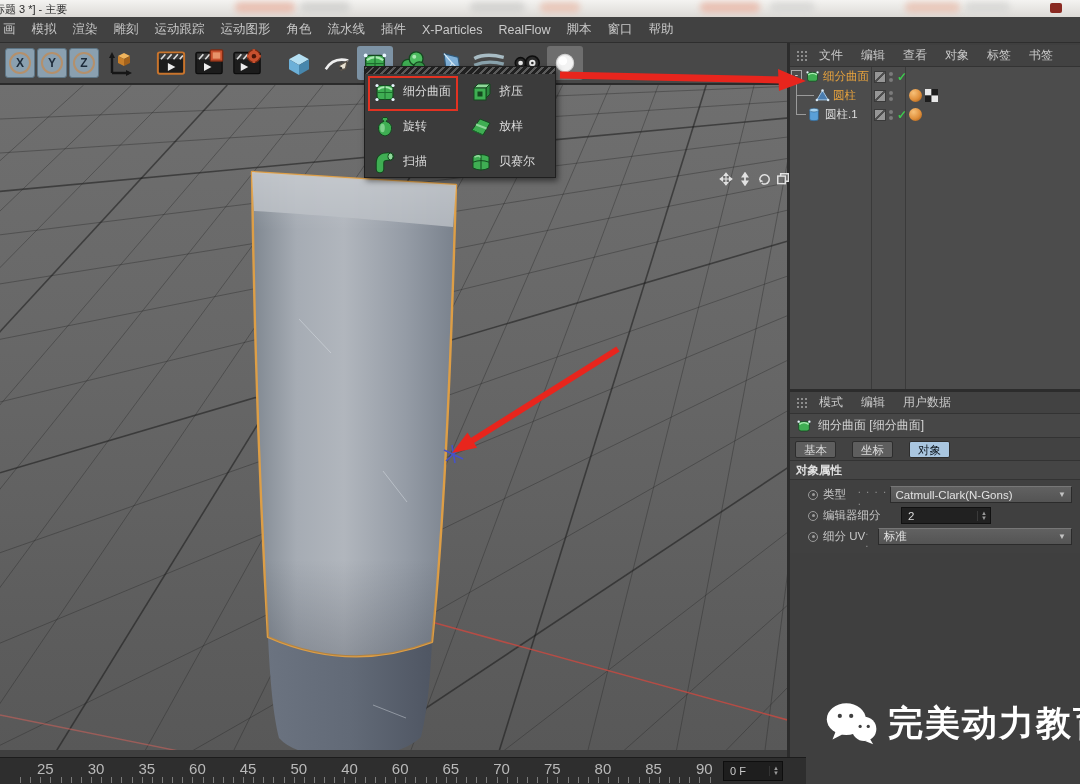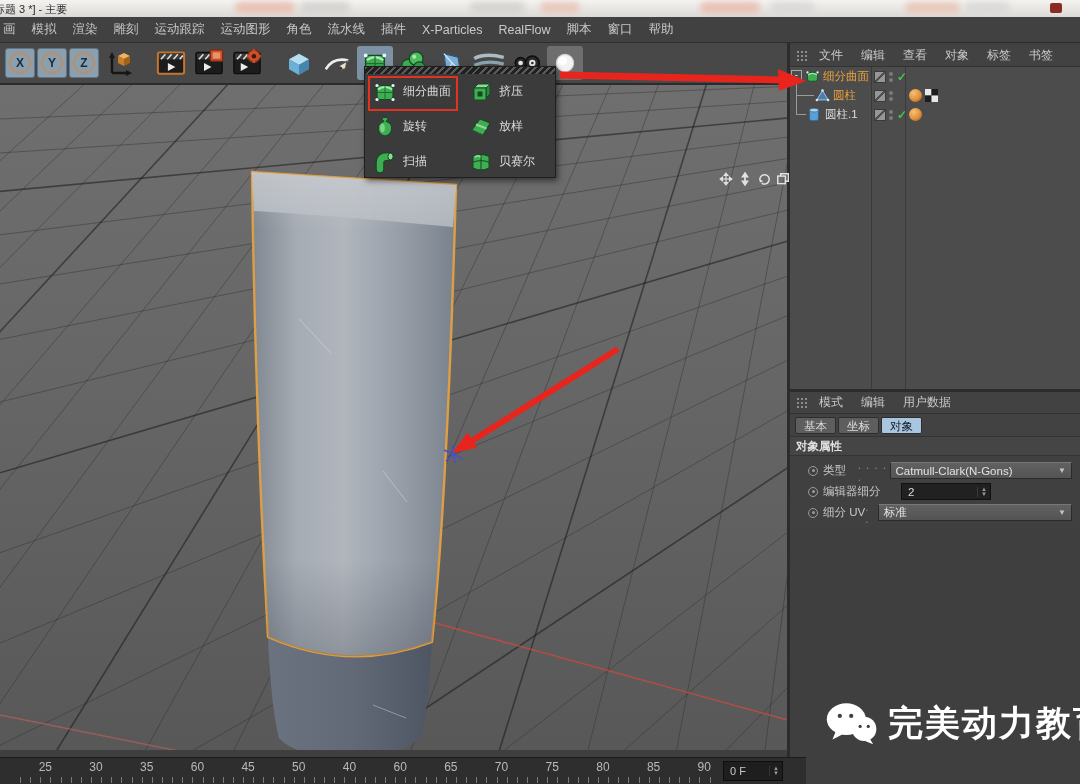--- a/index.html
+++ b/index.html
@@ -70,21 +70,21 @@
   .dots2 i { width:4px; height:4px; border-radius:50%; background:#7b7b7b; }
   .chk { color:#3ec94e; font-size:12px; font-weight:bold; margin-left:4px; }
   .tag-ball { width:13px; height:13px; border-radius:50%;
     background:radial-gradient(circle at 35% 30%, #f7c078, #e0903c 55%, #9c5410); margin-right:3px; }
 
   .panel-split-h { height:3px; background:#2c2c2c; }
 
   .am-title { height:24px; background:#474747; border-bottom:1px solid #333; display:flex; align-items:center;
     gap:6px; padding-left:6px; color:#d5d5d5; font-size:12px; }
   .am-tabs { height:23px; background:#424242; border-bottom:1px solid #333; display:flex; align-items:center;
-    gap:2px; padding-left:5px; }
+    gap:16px; padding-left:5px; }
   .am-tab { height:17px; padding:1px 8px 2px; background:#5e5e5e; border:1px solid #2d2d2d; border-radius:2px;
     color:#dcdcdc; font-size:11.5px; }
   .am-tab.active { background:#a9c6e0; color:#101820; }
   .am-section { height:19px; background:#454545; border-bottom:1px solid #333; color:#e0e0e0;
     font-size:11.5px; display:flex; align-items:center; padding-left:6px; font-weight:bold; }
   .am-rows { background:#404040; padding-top:4px; padding-bottom:6px; }
   .am-row { height:21px; display:flex; align-items:center; padding-left:18px; font-size:11.5px; color:#c8c8c8; }
   .anim-dot { width:10px; height:10px; border:1.5px solid #9a9a9a; border-radius:50%; margin-right:5px;
     display:flex; align-items:center; justify-content:center; flex:none; }
   .anim-dot i { width:3px; height:3px; background:#9a9a9a; border-radius:50%; }
@@ -101,21 +101,21 @@
     padding:0 3px; font-size:6px; color:#9a9a9a; line-height:5px; }
 
   
   .watermark { position:absolute; left:36px; top:655px; display:flex; align-items:center; gap:10px; z-index:30; }
   .watermark .wm-text { color:#ffffff; font-size:35px; font-weight:bold; letter-spacing:2px; white-space:nowrap; }
 
   
   .timeline { position:absolute; left:0; top:757px; width:806px; height:27px; background:#2e2e2e; border-top:1px solid #1c1c1c; }
   .tl-ruler { position:absolute; left:0; top:0; width:730px; height:27px; }
   .tl-nums { display:flex; padding-left:20px; padding-top:2px; }
-  .tl-nums span { width:50.7px; text-align:center; font-size:12px; color:#b9b9b9; }
+  .tl-nums span { width:50.7px; text-align:center; font-size:15px; color:#b9b9b9; }
   .tl-ticks { position:absolute; left:20px; top:19px; width:700px; height:6px;
     background-image:repeating-linear-gradient(90deg, #8d8d8d 0 1px, transparent 1px 10.14px); opacity:.8; }
   .frame-field { position:absolute; left:723px; top:3px; width:60px; height:20px; background:#1e1e1e;
     border:1px solid #0e0e0e; color:#c8c8c8; font-size:11px; display:flex; align-items:center; padding-left:6px; }
   .frame-field .spin { margin-left:auto; display:flex; flex-direction:column; padding:0 3px; font-size:6px;
     color:#9a9a9a; line-height:5px; border-left:1px solid #333; }
 
   .overlay-arrows { position:absolute; left:0; top:0; width:1080px; height:784px; z-index:50; pointer-events:none; }
 </style>
 </head>
@@ -526,20 +526,29 @@
 
     <div class="panel-split-h"></div>
 
     <div class="panel-menu">
       <span class="grip"></span>
       <span class="pmi">模式</span>
       <span class="pmi">编辑</span>
       <span class="pmi">用户数据</span>
     </div>
 
+    <div class="am-title">
+      <svg width="16" height="16" viewBox="0 0 24 24">
+        <rect x="4" y="5.5" width="16" height="14" rx="3.5" fill="#3fae53" stroke="#14481f" stroke-width="1.2"></rect>
+        <path d="M5,9.5 Q12,4.5 19,9.5" fill="none" stroke="#a9eab2" stroke-width="2"></path>
+        <circle cx="4" cy="5.5" r="1.8" fill="#e8f6ff"></circle>
+          <circle cx="20" cy="5.5" r="1.8" fill="#e8f6ff"></circle>
+      </svg>
+      <span>细分曲面 [细分曲面]</span>
+    </div>
 
     <div class="am-tabs">
       <span class="am-tab">基本</span>
       <span class="am-tab">坐标</span>
       <span class="am-tab active">对象</span>
     </div>
 
     <div class="am-section">
       <span>对象属性</span>
     </div>

